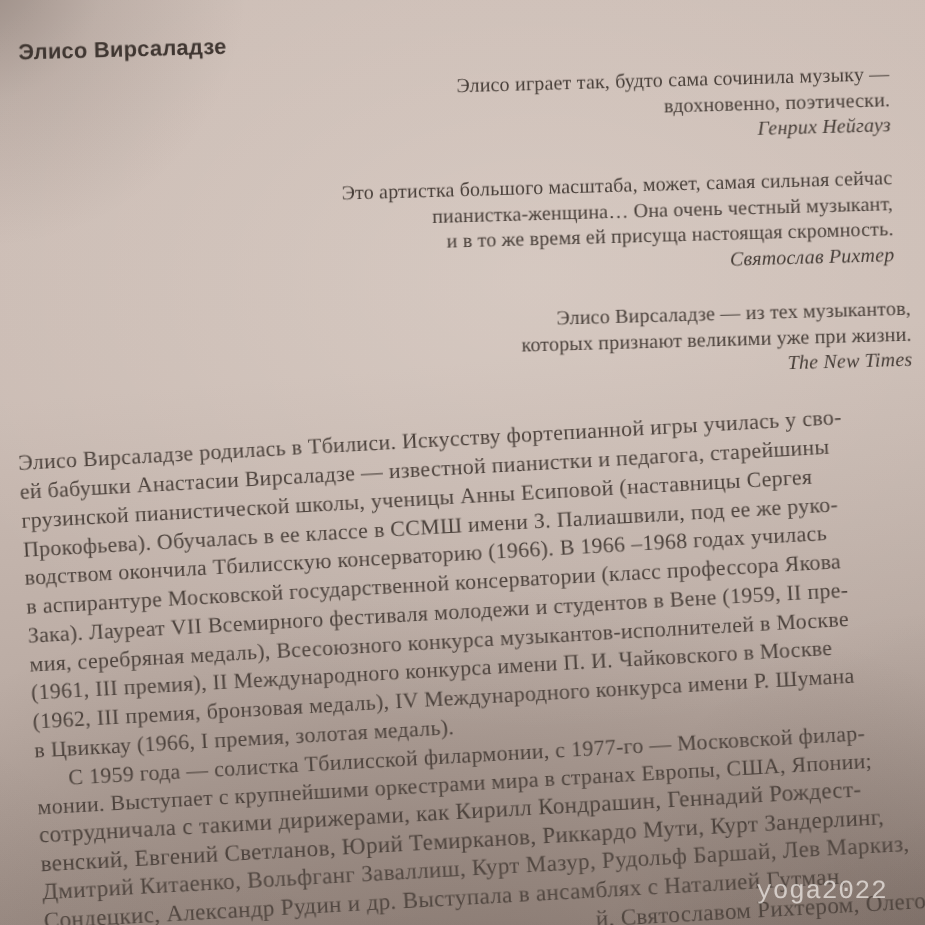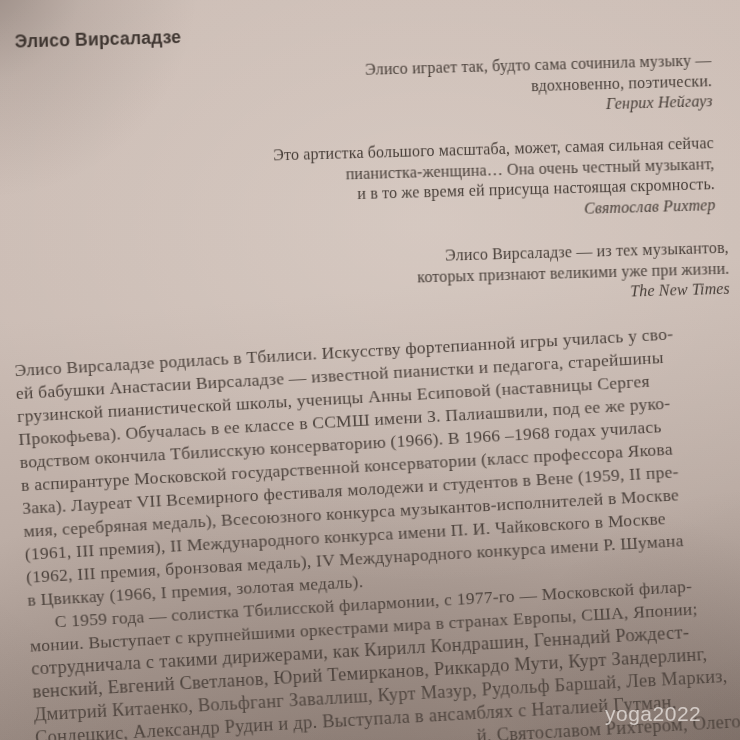--- a/index.html
+++ b/index.html
@@ -55,21 +55,21 @@
     filter:blur(.35px);
     font-size:17.5px;line-height:23px;letter-spacing:.25px;color:#4c423c;
   }
   .bline{white-space:nowrap;padding-left:14px;height:23px;}
   .bline.indent{padding-left:40px;}
   .bline.deep{padding-left:455px;}
   .bline.big{font-size:18.5px;}
   .bline.soft{filter:blur(.45px);opacity:.93;}
   .watermark{
     position:absolute;left:605px;top:702px;z-index:9;
-    font-family:Liberation Sans, sans-serif;
+    font-family:Liberation Mono, monospace;
     font-size:21px;letter-spacing:.5px;
     color:var(--wm);opacity:.78;
   }
 </style>
 </head>
 <body>
 
 <div class="photo">
 
   <div class="upper">

